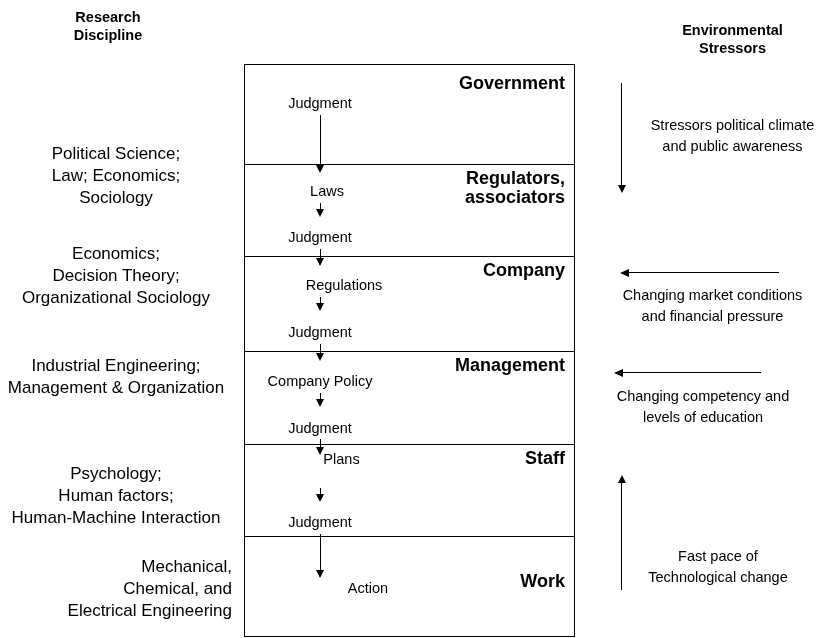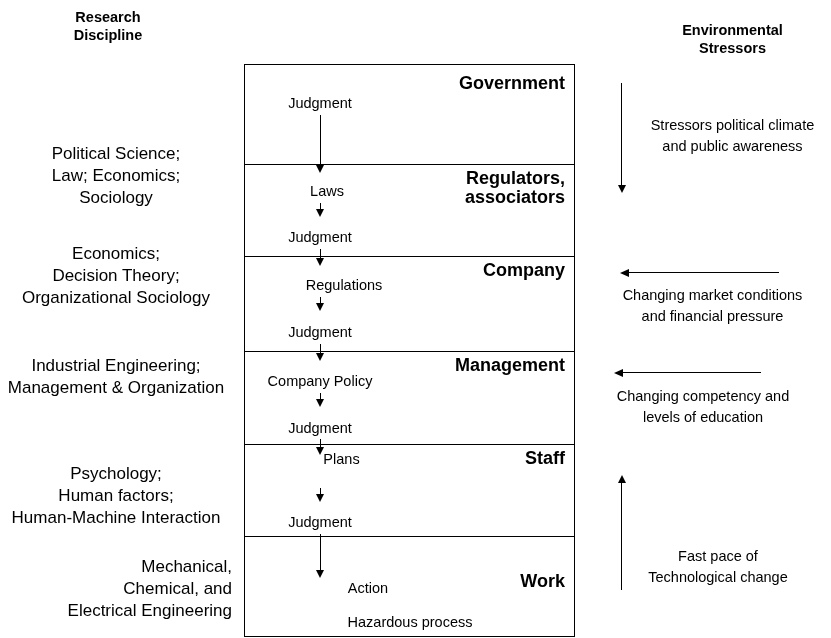--- a/index.html
+++ b/index.html
@@ -183,21 +183,20 @@
     <div class="flow-label" style="left:82px; top:118px;">Laws</div>
     <div class="flow-label" style="left:75px; top:164px;">Judgment</div>
     <div class="flow-label" style="left:75px; top:212px;padding-left:48px;">Regulations</div>
     <div class="flow-label" style="left:75px; top:259px;">Judgment</div>
     <div class="flow-label" style="left:75px; top:308px;">Company Policy</div>
     <div class="flow-label" style="left:75px; top:355px;">Judgment</div>
     <div class="flow-label" style="left:75px; top:386px;padding-left:43px;">Plans</div>
     <div class="flow-label" style="left:75px; top:449px;">Judgment</div>
     <div class="flow-label" style="left:75px; top:515px;margin-left:48px;">Action</div>
 
-    <div class="flow-label" style="left:165px; top:549px;">Hazardous process</div>
 
     <div class="vline" style="left:75px; top:50px; height:52px;"></div>
     <div class="arrowhead-down" style="left:75px; top:100px;"></div>
 
     <div class="vline" style="left:75px; top:138px; height:10px;"></div>
     <div class="arrowhead-down" style="left:75px; top:144px;"></div>
 
     <div class="vline" style="left:75px; top:184px; height:14px;"></div>
     <div class="arrowhead-down" style="left:75px; top:193px;"></div>
 

